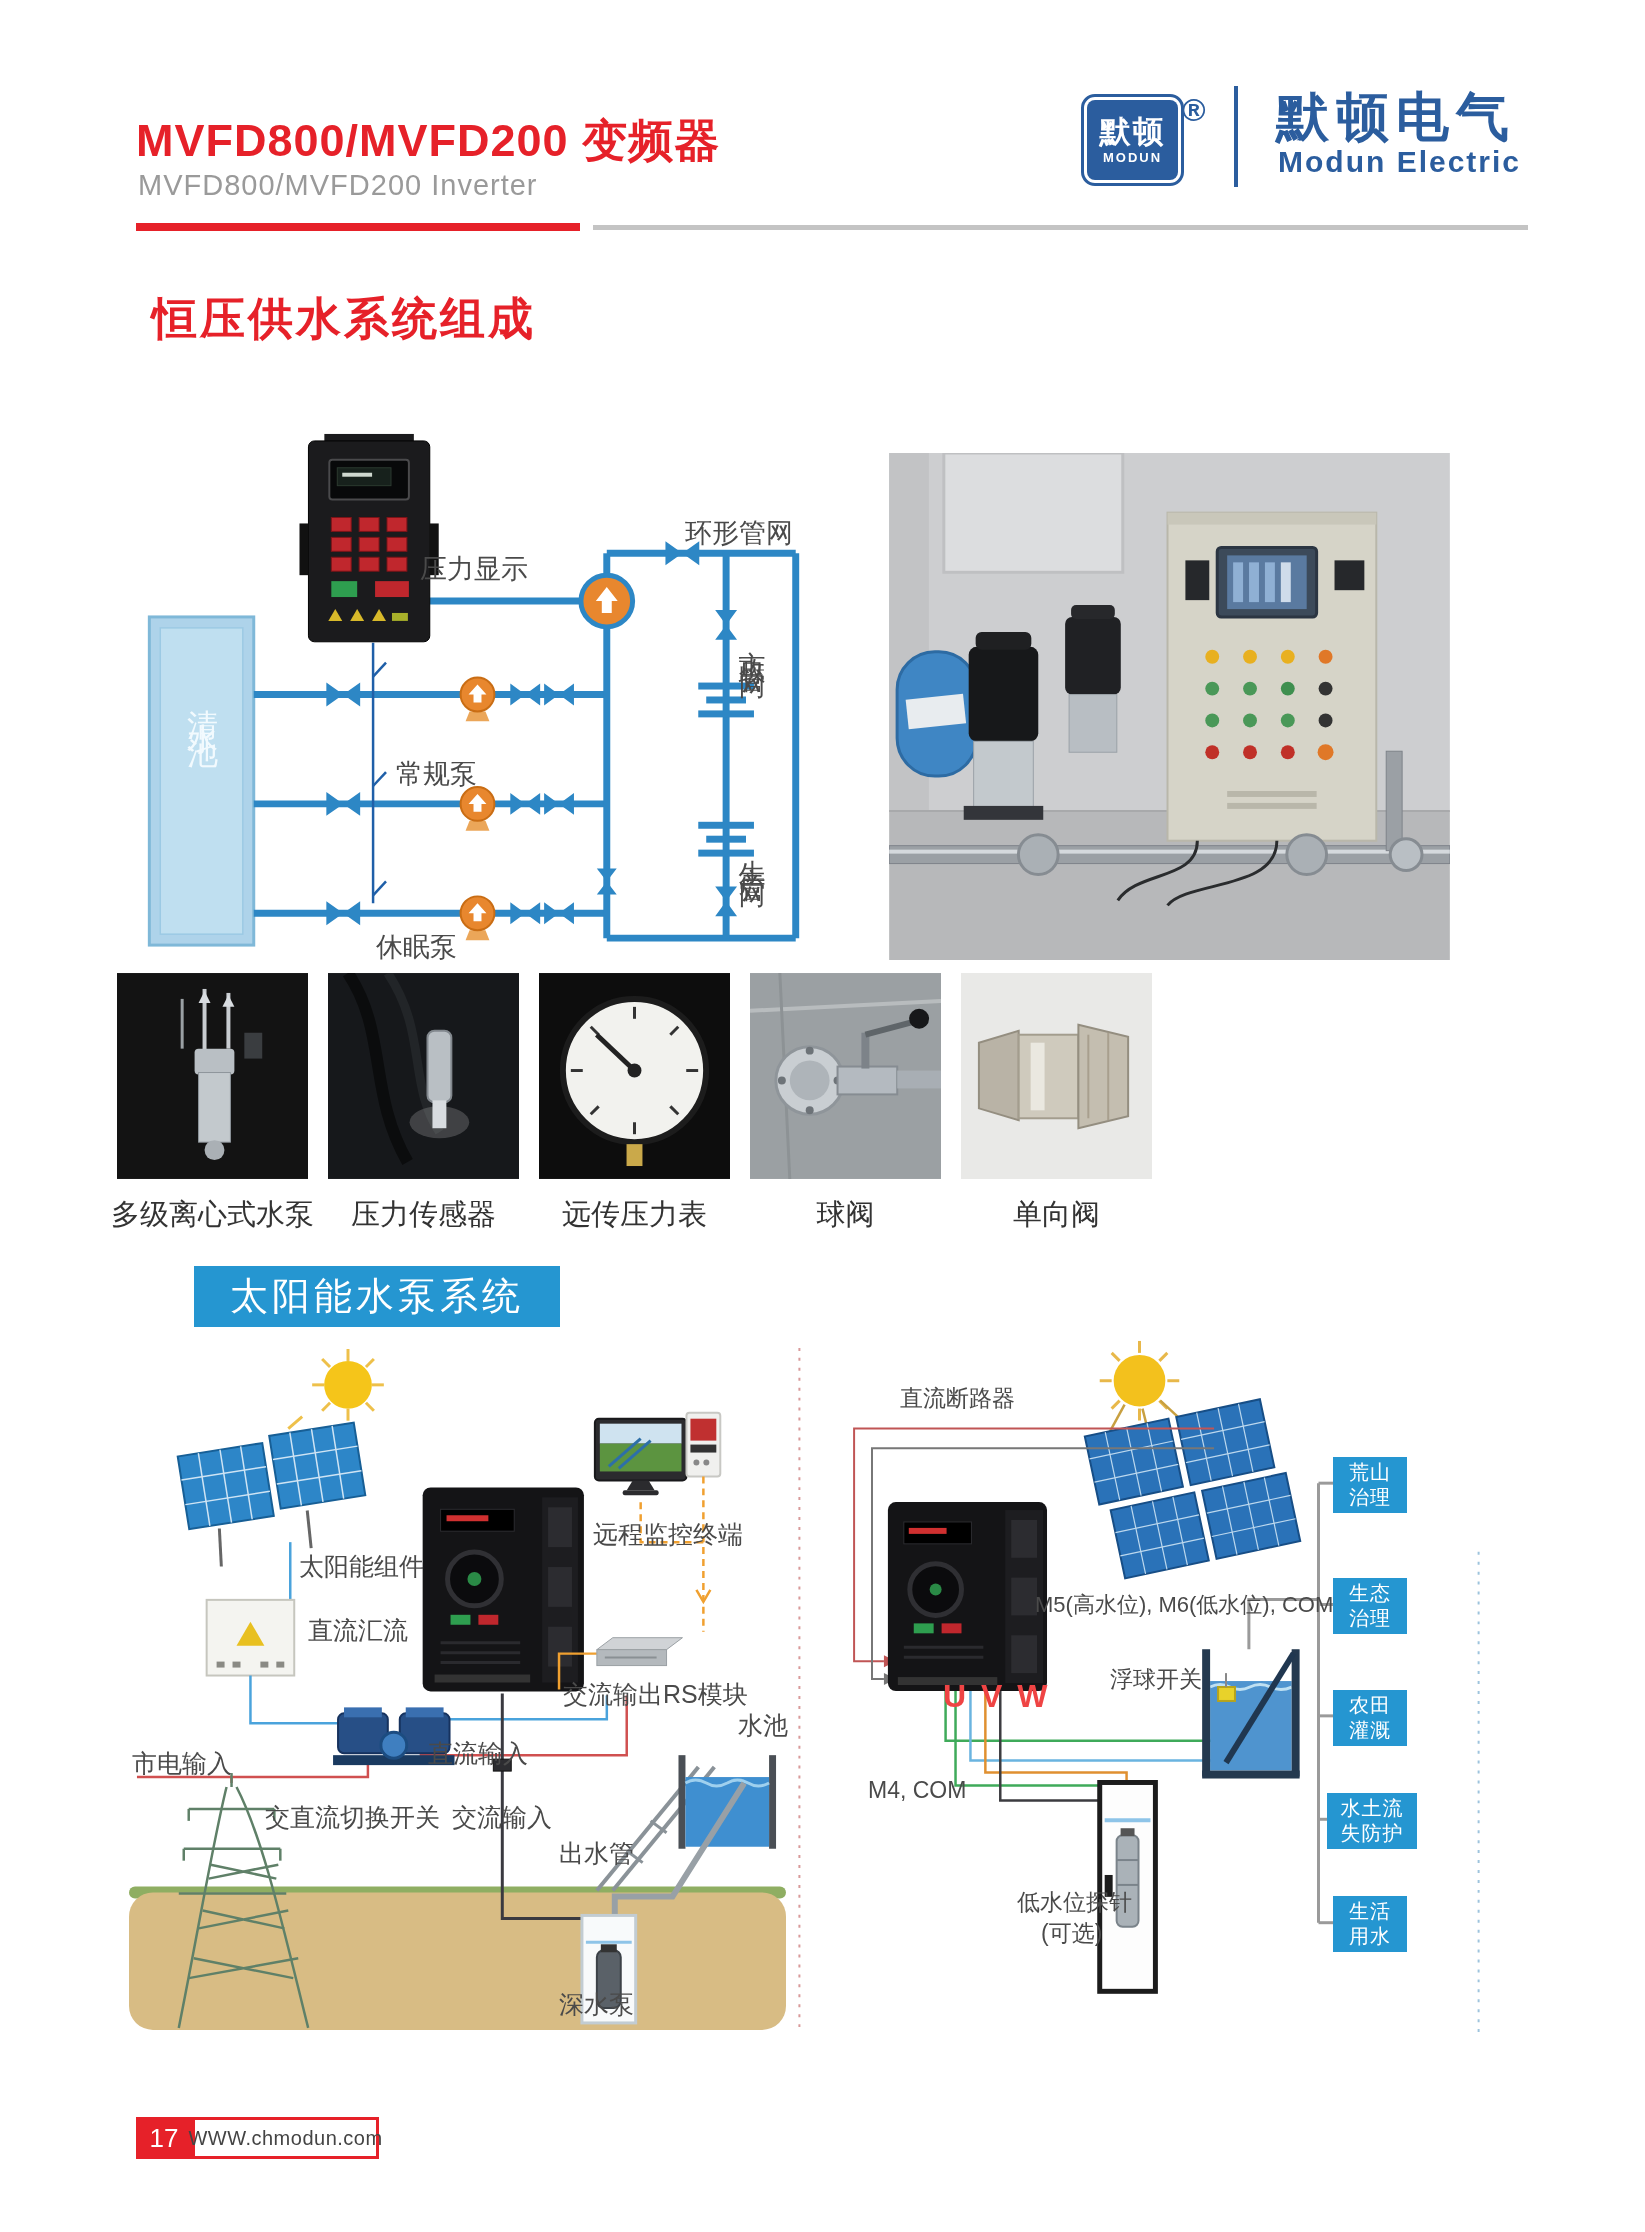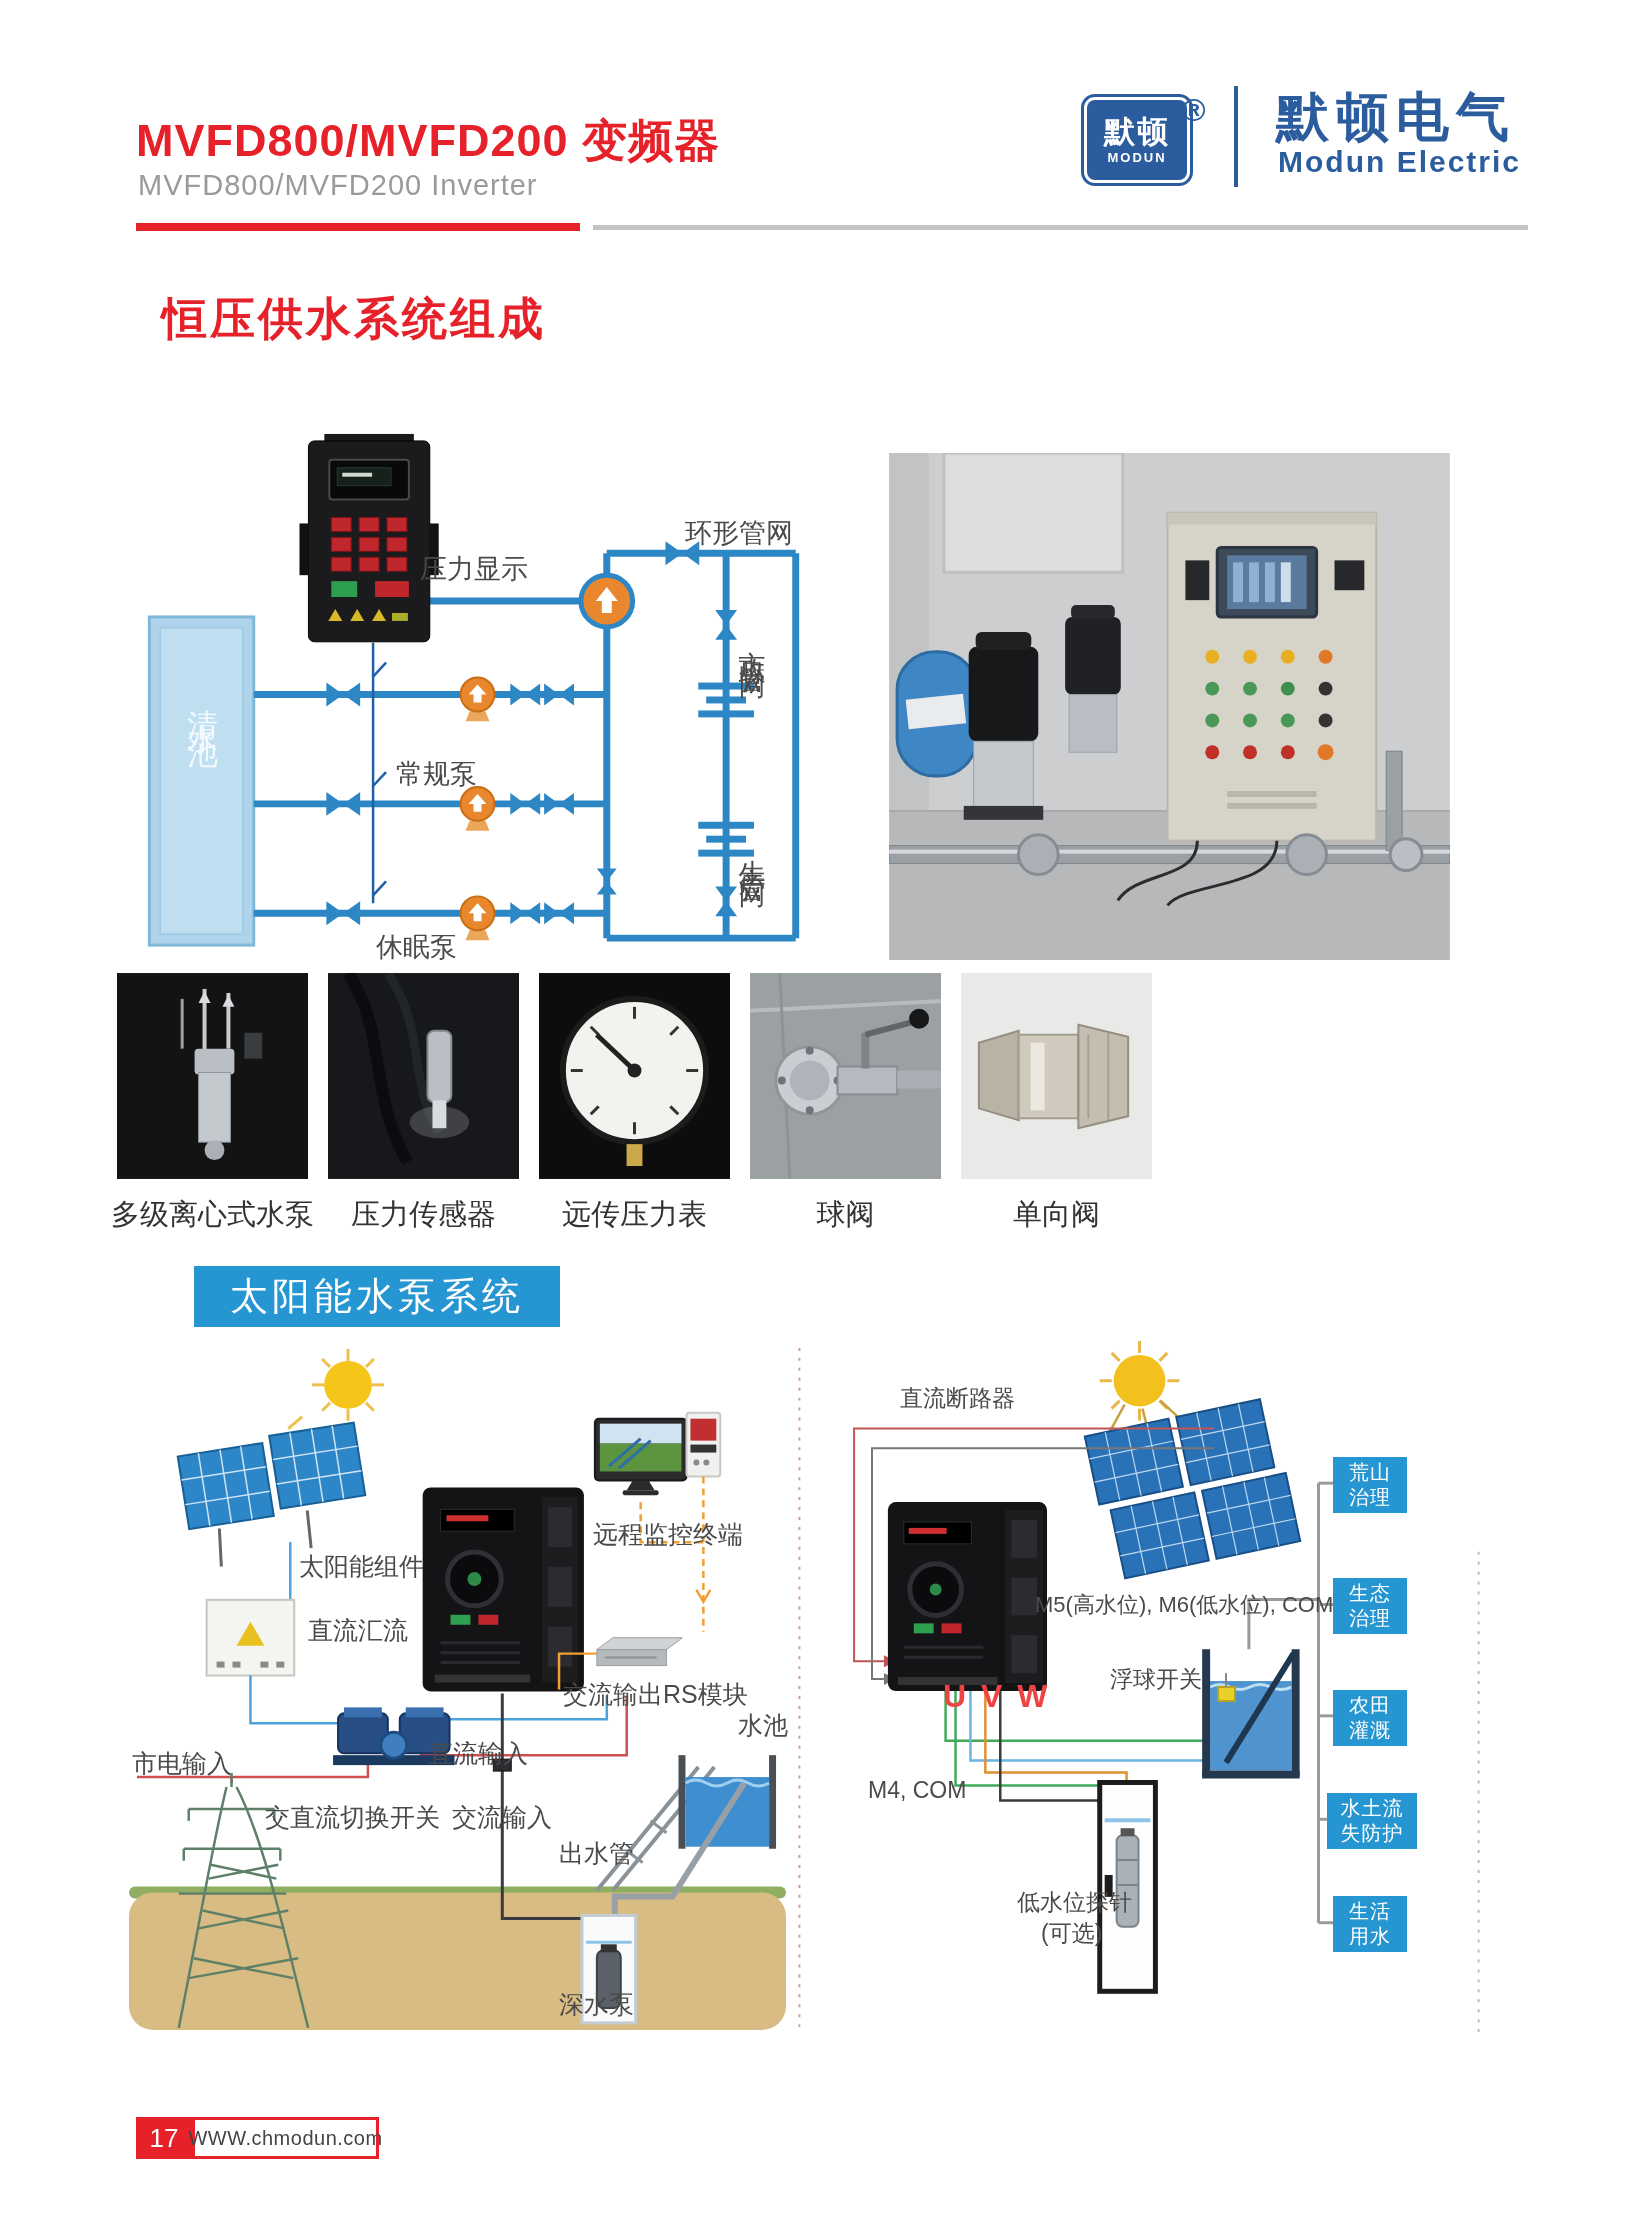--- a/index.html
+++ b/index.html
@@ -5,30 +5,30 @@
   html,body{margin:0;padding:0;background:#e9e9e9;}
   #page{position:relative;width:1646px;height:2233px;background:#ffffff;margin:0 auto;
         font-family:"Liberation Sans","DejaVu Sans",sans-serif;overflow:hidden;padding-left:19px;}
   .abs{position:absolute;}
   
   .hdr-title{position:absolute;left:136px;top:111px;font-size:45px;font-weight:bold;color:#e62129;letter-spacing:1px;}
   .hdr-sub{position:absolute;left:138px;top:169px;font-size:29px;color:#9a9a9a;letter-spacing:1px;}
   .rule-red{position:absolute;left:136px;top:223px;width:444px;height:8px;background:#e62129;}
   .rule-gray{position:absolute;left:593px;top:225px;width:935px;height:5px;background:#c4c4c4;}
   
-  .logo-mark{position:absolute;left:1081px;top:94px;width:112px;height:92px;border:3px solid #2b5d9e;border-radius:14px;padding:3px;box-sizing:border-box;}
+  .logo-mark{position:absolute;left:1081px;top:94px;width:103px;height:92px;border:3px solid #2b5d9e;border-radius:14px;padding:3px;box-sizing:border-box;}
   .logo-mark-inner{width:100%;height:100%;background:#2b5d9e;border-radius:8px;display:flex;flex-direction:column;align-items:center;justify-content:center;color:#fff;}
   .logo-mark-cn{font-size:31px;font-weight:bold;letter-spacing:2px;line-height:1.1;}
   .logo-mark-en{font-size:13px;letter-spacing:2px;font-weight:bold;}
   .logo-reg{position:absolute;left:1182px;top:92px;font-size:32px;color:#2b5d9e;font-weight:bold;}
   .logo-divider{position:absolute;left:1234px;top:86px;width:4px;height:101px;background:#2b5d9e;}
   .logo-cn{position:absolute;left:1276px;top:82px;font-size:53px;font-weight:bold;color:#2b5d9e;letter-spacing:7px;}
   .logo-en{position:absolute;left:1278px;top:145px;font-size:30px;font-weight:bold;color:#2b5d9e;letter-spacing:2px;}
   
-  .sec-title{position:absolute;left:162px;top:289px;font-size:45px;font-weight:bold;color:#e62129;letter-spacing:3px;}
+  .sec-title{position:absolute;left:152px;top:289px;font-size:45px;font-weight:bold;color:#e62129;letter-spacing:3px;}
   .banner{position:absolute;left:194px;top:1266px;width:366px;height:61px;background:#2596d1;color:#fff;
           display:flex;align-items:center;justify-content:center;font-size:38px;letter-spacing:4px;font-weight:500;}
   
   .lbl{position:absolute;color:#4a4a4a;font-size:27px;white-space:nowrap;}
   .lbl-sm{position:absolute;color:#4a4a4a;font-size:23px;white-space:nowrap;}
   .lbl-v{position:absolute;color:#4a4a4a;font-size:27px;writing-mode:vertical-rl;text-orientation:upright;letter-spacing:8px;}
   .lbl-tank{position:absolute;color:#f2fafe;font-size:31px;writing-mode:vertical-rl;text-orientation:upright;letter-spacing:14px;}
   .lbl-uvw{position:absolute;color:#ef4444;font-size:32px;font-weight:bold;letter-spacing:3px;}
   
   .prod-row{position:absolute;left:117px;top:973px;width:1333px;display:flex;gap:20px;}

